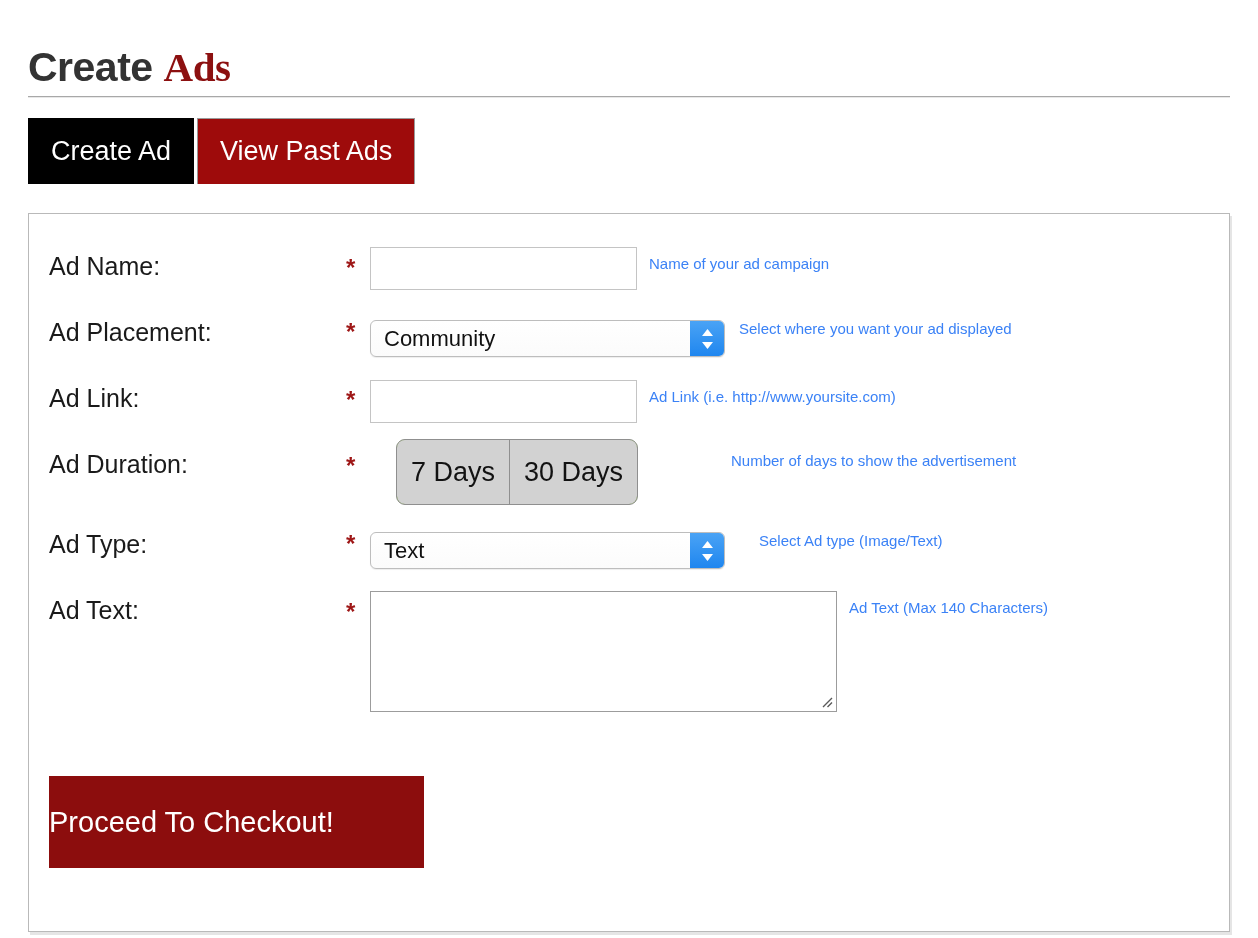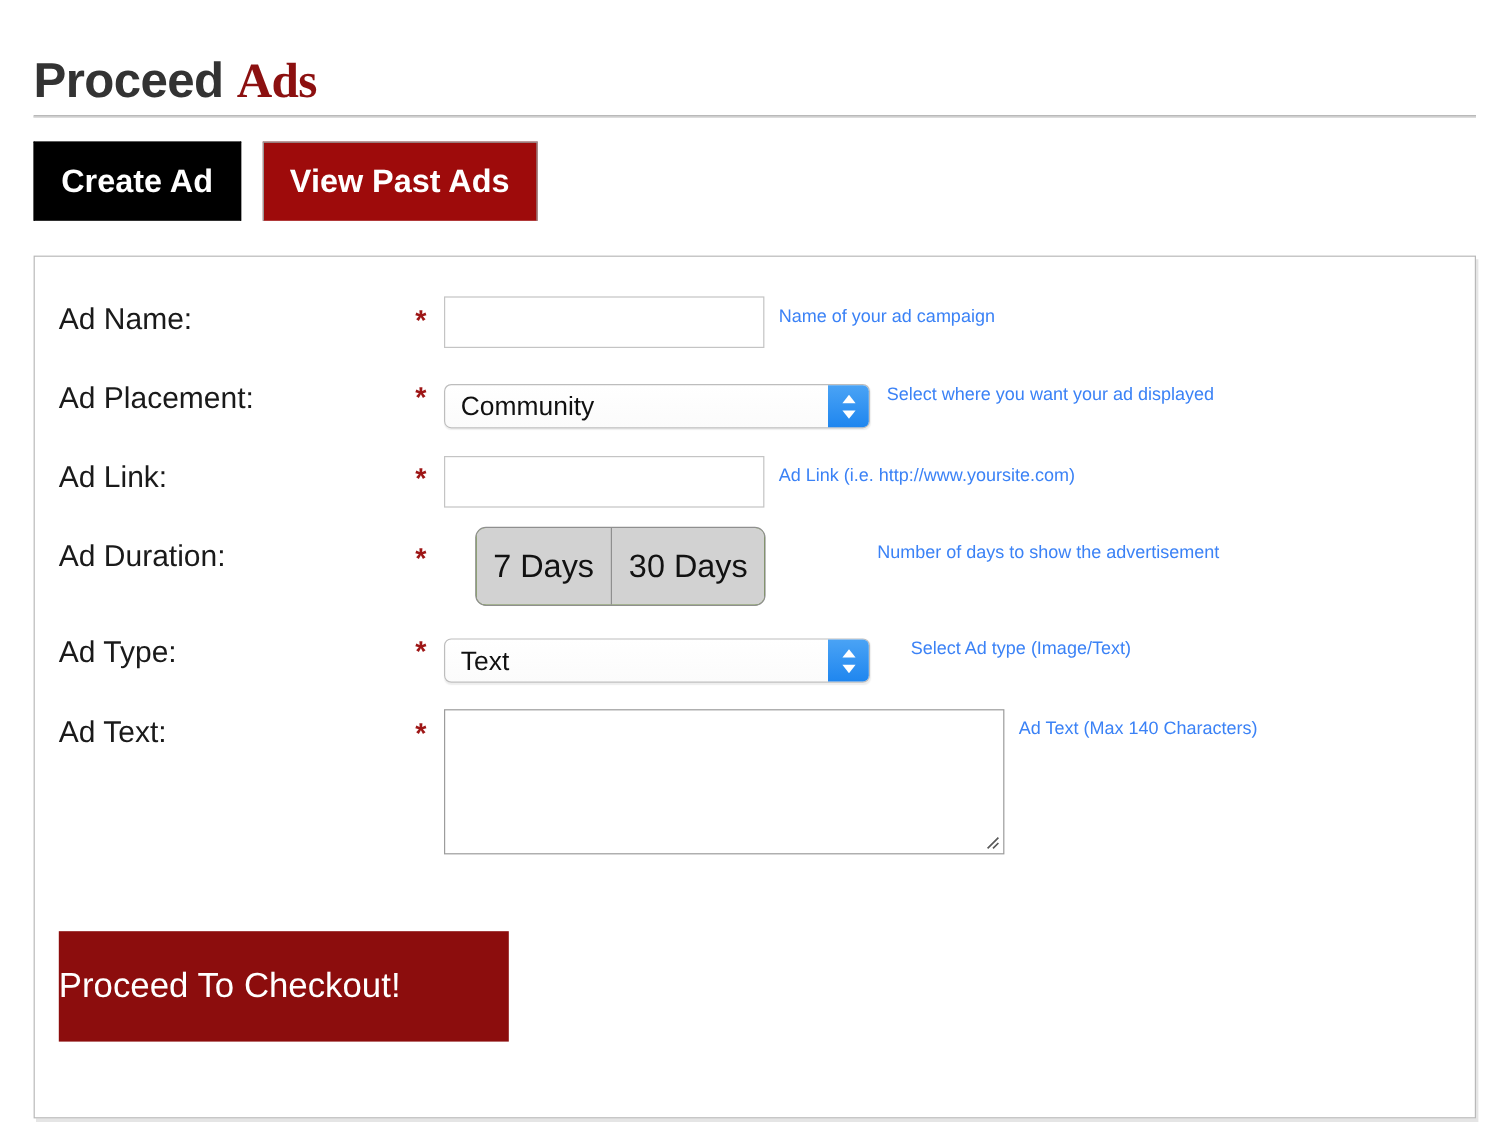--- a/index.html
+++ b/index.html
@@ -51,30 +51,30 @@
     align-items: flex-end;
     z-index: 5;
   }
   .tab {
     height: 66px;
     display: flex;
     align-items: center;
     justify-content: center;
     padding: 0 22px;
     font-size: 27px;
-    font-weight: bold;
+    font-weight: normal;
     color: #ffffff;
     cursor: pointer;
     border: 1px solid #9a9a9a;
     border-bottom: none;
     user-select: none;
     white-space: nowrap;
   }
   .tab.active   { background: #000000; border-color: #000000; }
-  .tab.inactive { background: #9e0b0b; margin-left: 18px; }
+  .tab.inactive { background: #9e0b0b; margin-left: 3px; }
 
   
   .panel {
     position: absolute;
     left: 28px;
     top: 181px;
     width: 1202px;
     height: 719px;
     background: #ffffff;
     border: 1px solid #b9b9b9;
@@ -248,21 +248,21 @@
     line-height: 73px;
     padding: 0;
   }
 </style>
 </head>
 <body>
 
 <div id="page">
 
   <h1 class="page-title">
-    <span class="title-primary">Proceed</span>
+    <span class="title-primary">Create</span>
     <span class="title-accent">Ads</span>
   </h1>
 
   <div class="divider"></div>
 
   <div class="tab-bar">
     <div class="tab active">
       <span>Create Ad</span>
     </div>
     <div class="tab inactive">

